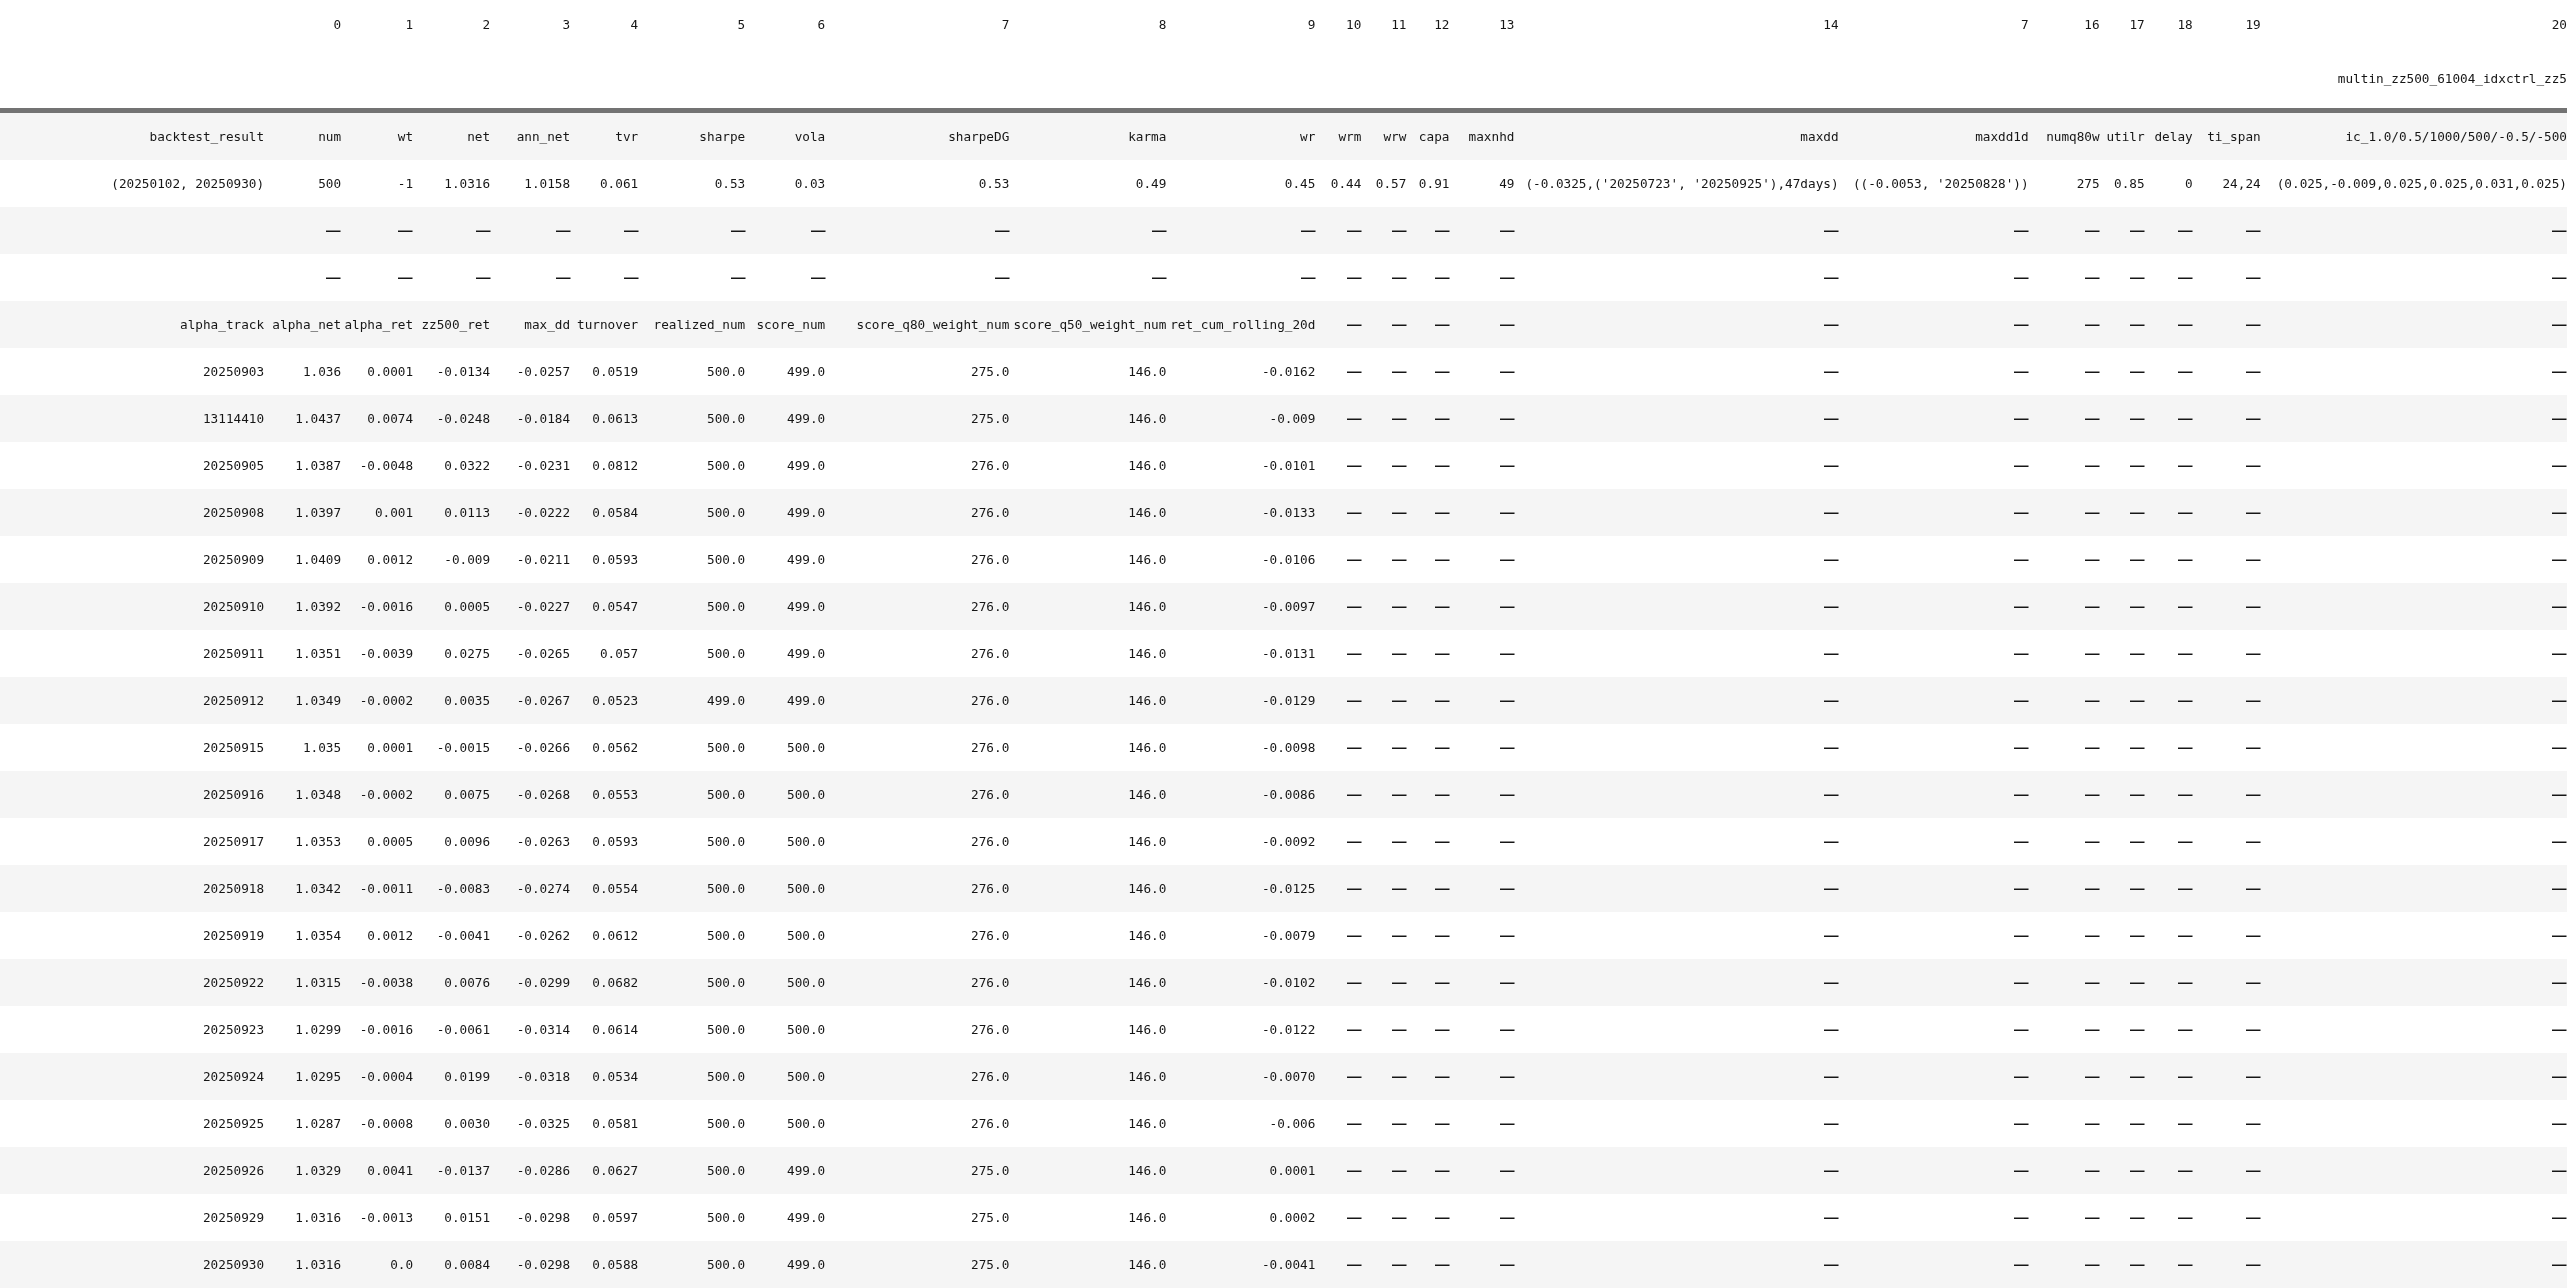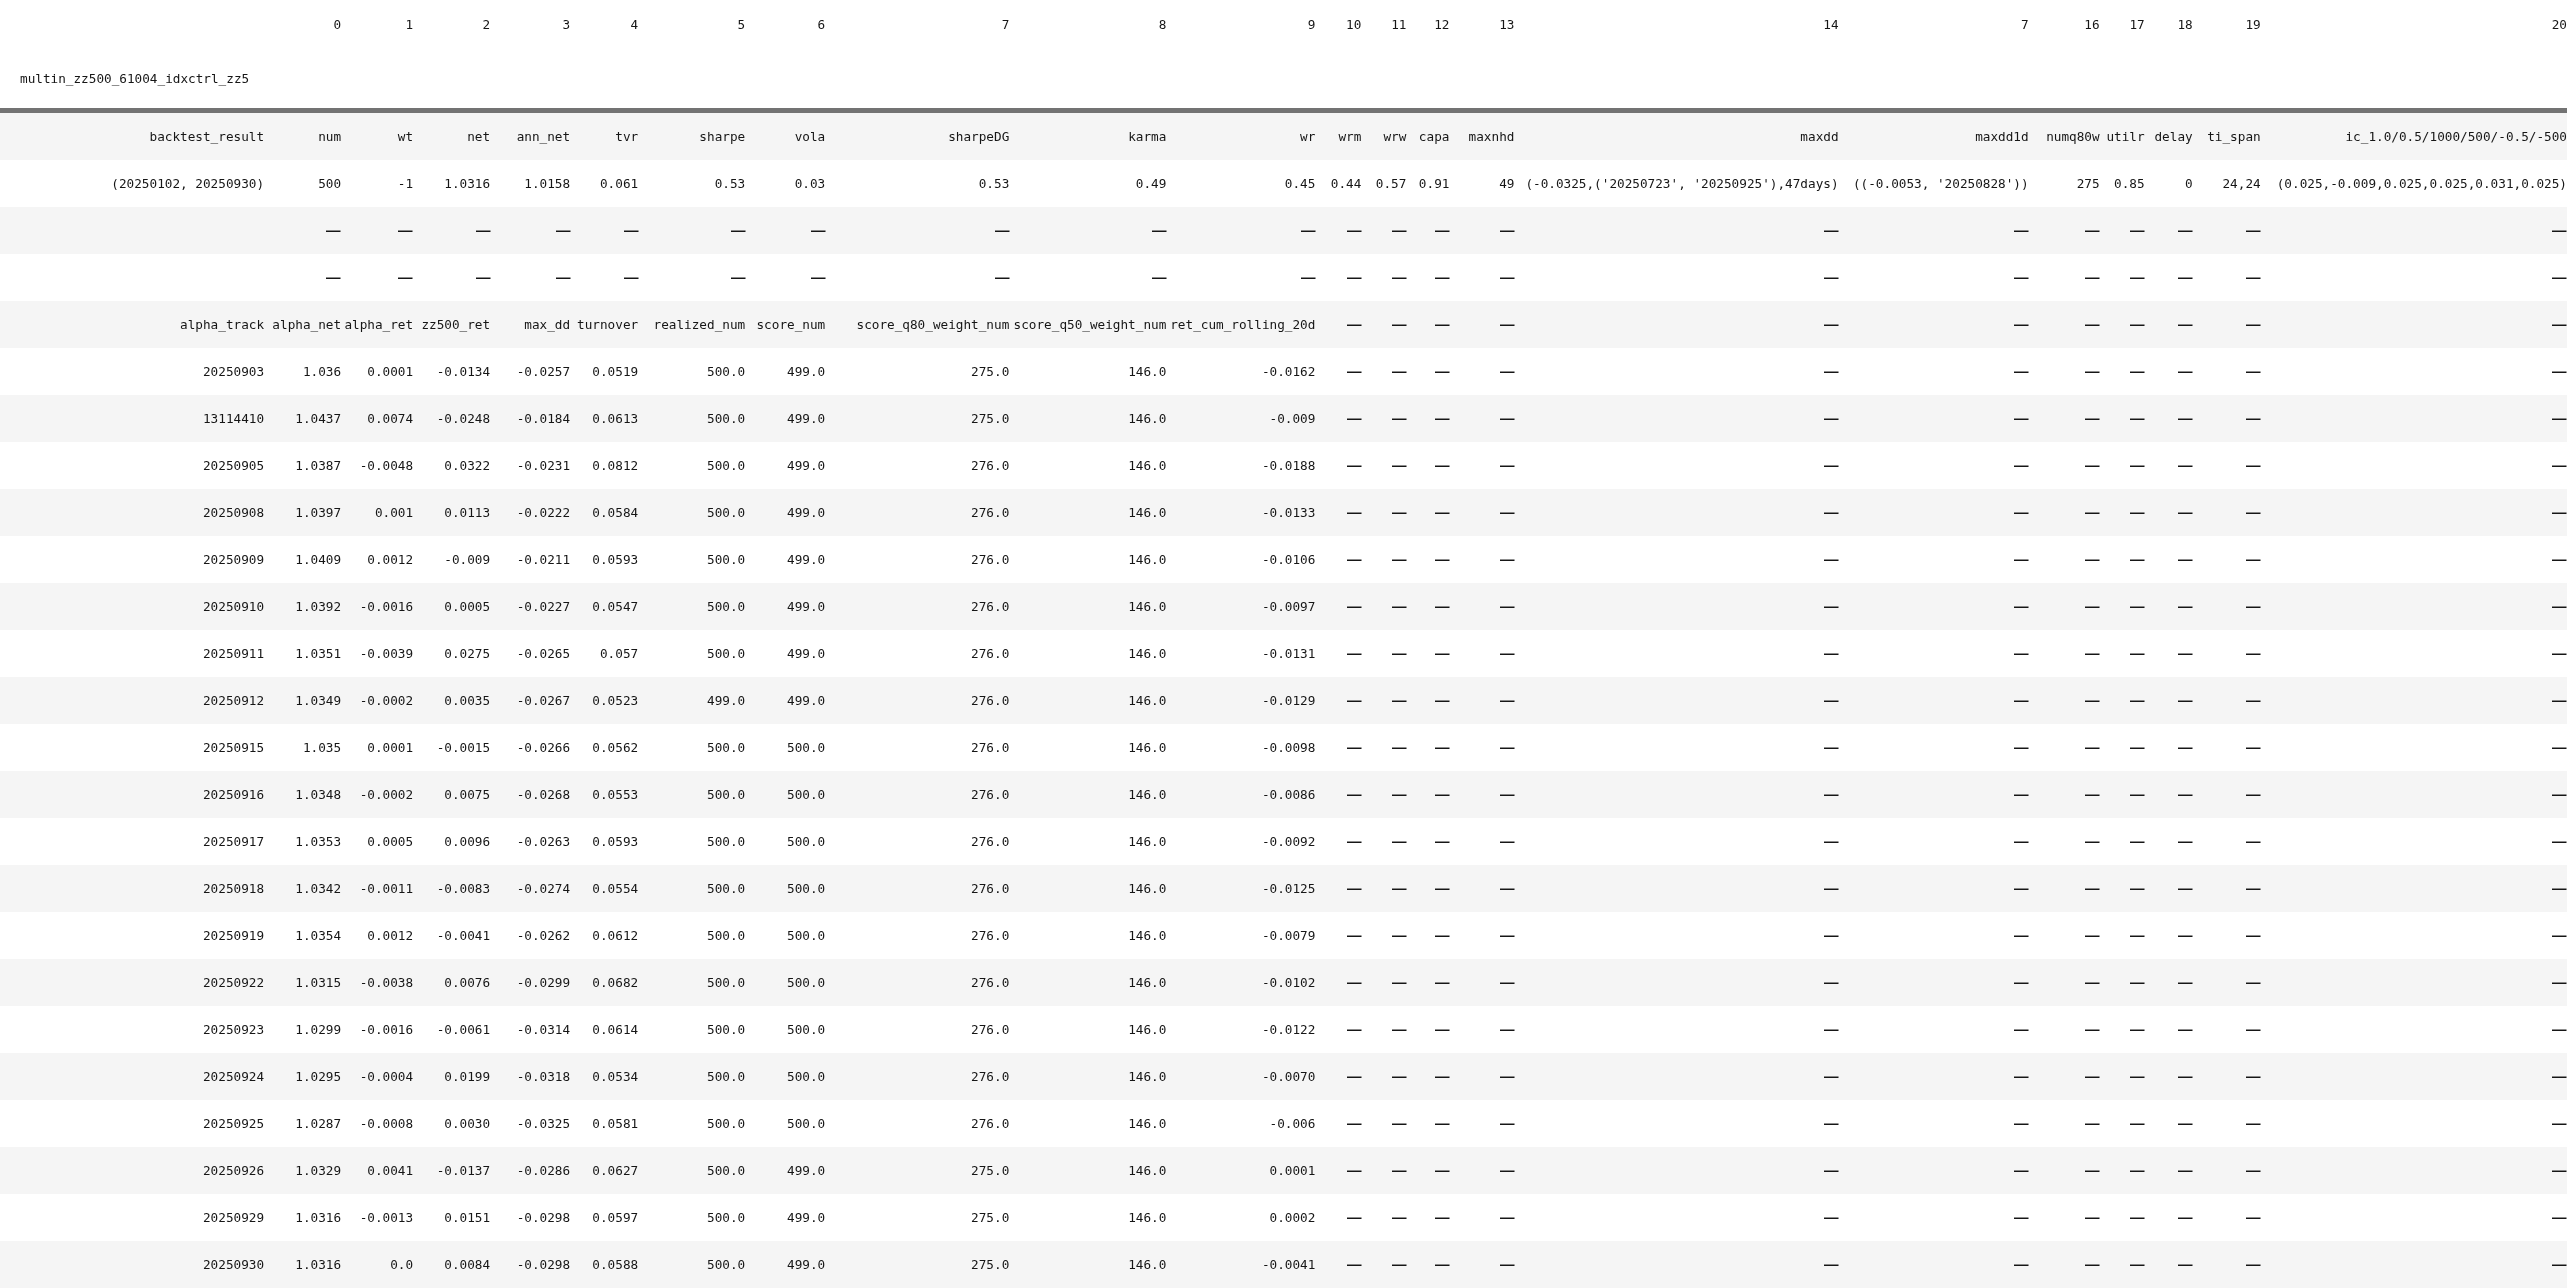--- a/index.html
+++ b/index.html
@@ -26,21 +26,21 @@
     white-space: nowrap;
     vertical-align: middle;
     overflow: visible;
   }
   thead tr.idx-row td {
     height: 48px;
     background: #ffffff;
   }
   thead tr.title-row td {
     height: 60px;
-    text-align: left;
+    text-align: right;
     padding-left: 20px;
     background: #ffffff;
   }
   tbody.df-body {
     border-top: 5px solid #737373;
   }
   tbody.df-body td {
     height: 47px;
   }
   tbody.df-body tr:nth-child(odd) {
@@ -286,21 +286,21 @@
         <td>20250905</td>
         <td>1.0387</td>
         <td>-0.0048</td>
         <td>0.0322</td>
         <td>-0.0231</td>
         <td>0.0812</td>
         <td>500.0</td>
         <td>499.0</td>
         <td>276.0</td>
         <td>146.0</td>
-        <td>-0.0188</td>
+        <td>-0.0101</td>
         <td><span class="dash">—</span></td>
         <td><span class="dash">—</span></td>
         <td><span class="dash">—</span></td>
         <td><span class="dash">—</span></td>
         <td><span class="dash">—</span></td>
         <td><span class="dash">—</span></td>
         <td><span class="dash">—</span></td>
         <td><span class="dash">—</span></td>
         <td><span class="dash">—</span></td>
         <td><span class="dash">—</span></td>

